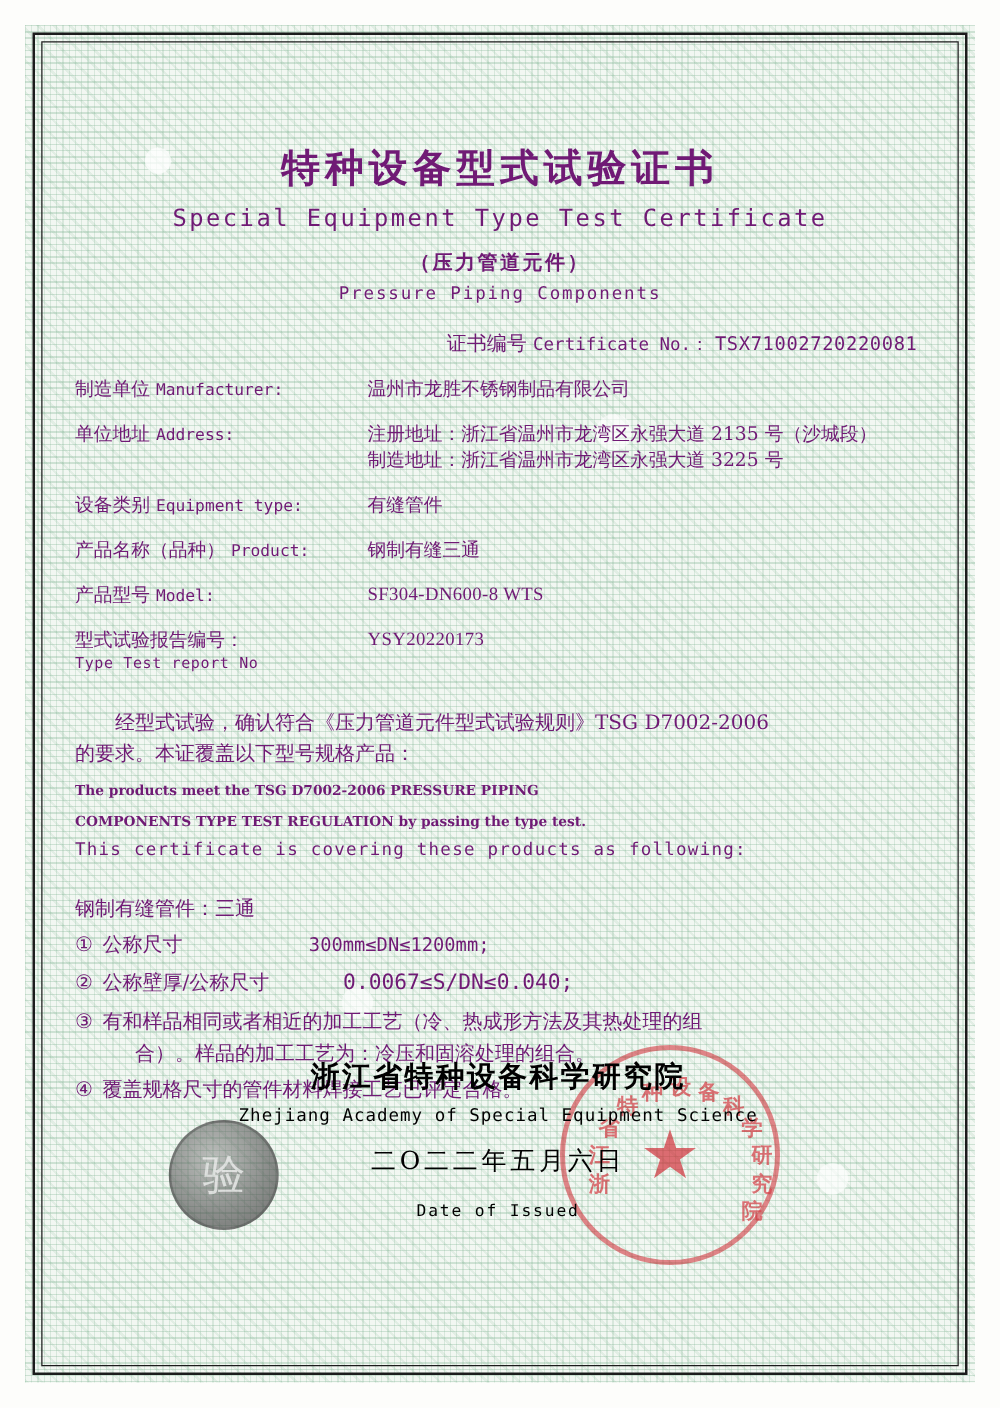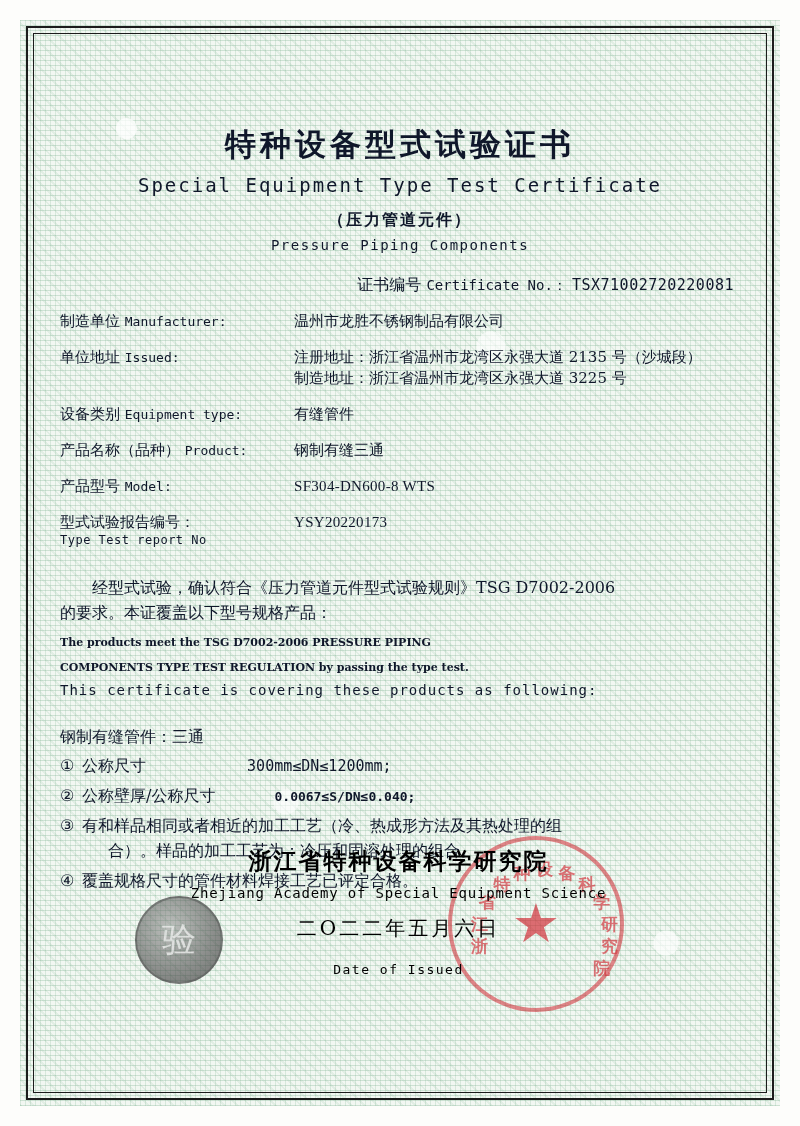--- a/index.html
+++ b/index.html
@@ -53,23 +53,23 @@
     position: absolute;
     left: 33px;
     top: 33px;
     right: 33px;
     bottom: 33px;
     border: 1px solid #1c1c1c;
   }
   .content {
     position: absolute;
     left: 60px;
-    top: 76px;
+    top: 66px;
     width: 680px;
-    color: #0f172a;
+    color: #701a75;
   }
 
   .title-cn {
     text-align: center;
     font-size: 31px;
     font-weight: bold;
     letter-spacing: 4px;
     margin-top: 48px;
     font-family: "DejaVu Serif", serif;
   }
@@ -199,22 +199,21 @@
   .li .txt .spec {
     display: inline-block;
     margin-left: 96px;
     font-family: "DejaVu Sans Mono", monospace;
     font-size: 15px;
   }
   .li .txt .spec2 {
     display: inline-block;
     margin-left: 54px;
     font-family: "DejaVu Sans Mono", monospace;
-    font-size: 13px;
-    font-weight: bold;
+    font-size: 17px;
   }
   .li .txt .cont {
     display: block;
     margin-left: 26px;
   }
 
   .footer {
     position: absolute;
     left: 0;
     right: 3px;
@@ -333,21 +332,21 @@
       <div class="lbl">
         <span>制造单位</span>
         <span class="en">Manufacturer:</span>
       </div>
       <div class="val">温州市龙胜不锈钢制品有限公司</div>
     </div>
 
     <div class="field">
       <div class="lbl">
         <span>单位地址</span>
-        <span class="en">Issued:</span>
+        <span class="en">Address:</span>
       </div>
       <div class="val">
         <span class="addr-line">注册地址：浙江省温州市龙湾区永强大道 2135 号（沙城段）</span>
         <span class="addr-line">制造地址：浙江省温州市龙湾区永强大道 3225 号</span>
       </div>
     </div>
 
     <div class="field">
       <div class="lbl">
         <span>设备类别</span>

